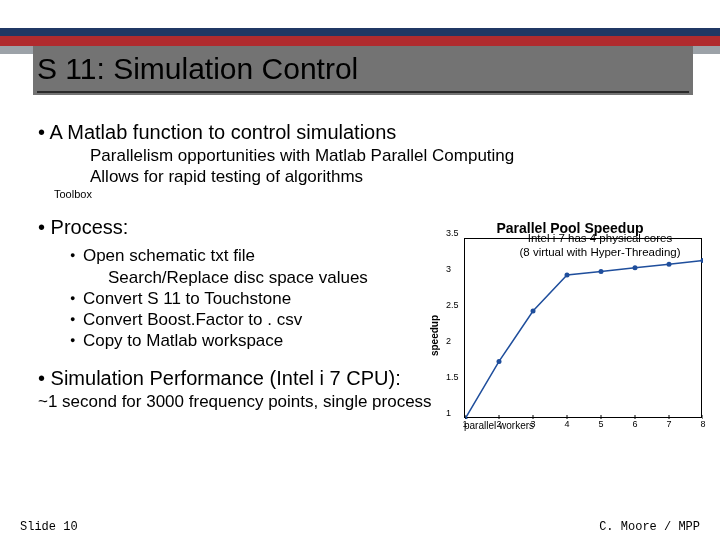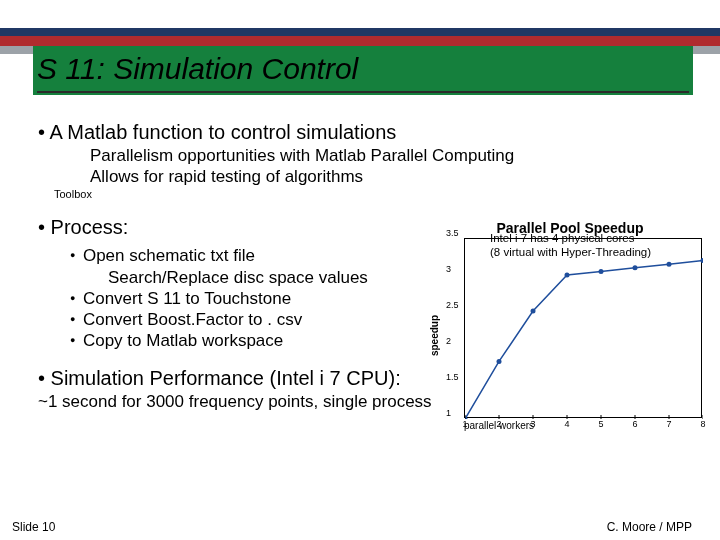--- a/index.html
+++ b/index.html
@@ -2,46 +2,46 @@
 <html><head>
 <meta charset="utf-8">
 <style>
   * { box-sizing: border-box; margin: 0; padding: 0; }
   html, body { width: 720px; height: 540px; background: #fff; font-family: Verdana, Geneva, sans-serif; color: #000; overflow: hidden; }
   .slide { position: relative; width: 720px; height: 540px; }
   .banner { position: absolute; top: 28px; left: 0; width: 720px; height: 26px; }
   .banner .b1 { position: absolute; top: 0; left: 0; width: 100%; height: 8px; background: #203864; }
   .banner .b2 { position: absolute; top: 8px; left: 0; width: 100%; height: 10px; background: #b02b2e; }
   .banner .b3 { position: absolute; top: 18px; left: 0; width: 100%; height: 8px; background: #9ca2a8; }
-  .title-wrap { position: absolute; top: 46px; left: 33px; width: 660px; background: #15803d; padding: 6px 4px 2px 4px; font-style: italic; }
+  .title-wrap { position: absolute; top: 46px; left: 33px; width: 660px; background: #737373; padding: 6px 4px 2px 4px; }
   .title { font-size: 30px; font-weight: 400; color: #000; line-height: 1.1; border-bottom: 2px solid #2b2b2b; padding-bottom: 6px; }
   .content { position: absolute; top: 118px; left: 38px; width: 648px; font-size: 17px; line-height: 1.25; }
   .l1 { font-size: 20px; margin-top: 2px; }
   .l1::before { content: "• "; }
   .l1b { font-size: 20px; margin-top: 14px; }
   .l1b::before { content: "• "; }
   .l2 { font-size: 17px; margin-left: 52px; }
   .l2cont { font-size: 11px; margin-left: 16px; }
   .process-items { margin-top: 5px; }
   .pi { font-size: 17px; margin-left: 32px; text-indent: -16px; padding-left: 16px; }
   .pi::before { content: "● "; font-size: 9px; position: relative; top: -3px; margin-right: 5px; }
   .pi-sub { font-size: 17px; margin-left: 70px; }
   .perf-lines { font-size: 17px; margin-top: 0; }
-  .footer { position: absolute; bottom: 6px; left: 12px; width: 680px; font-size: 12px; color: #000; }
+  .footer { position: absolute; bottom: 6px; left: 20px; width: 680px; font-size: 12px; color: #000; font-family: Liberation Mono, monospace; }
   .footer .right { position: absolute; right: 0; bottom: 0; }
   
   .chart-wrap { position: absolute; top: 220px; left: 436px; width: 268px; height: 220px; font-size: 9px; }
   .chart-title { text-align: center; font-size: 14px; font-weight: bold; margin-bottom: 2px; }
   .plot-box { position: relative; width: 238px; height: 180px; border: 1px solid #000; margin-left: 28px; background: #fff; }
   .ylabel { position: absolute; left: -2px; top: 50%; transform: rotate(-90deg) translateX(-50%); transform-origin: left center; font-size: 10px; font-weight: bold; white-space: nowrap; }
   .xlabel { text-align: left; font-size: 10px; margin-left: 28px; margin-top: 2px; }
   .tick-y { position: absolute; left: 10px; font-size: 9px; }
   .tick-x { position: absolute; bottom: -12px; font-size: 9px; width: 20px; text-align: center; }
   .dataline { position: absolute; left: 0; top: 0; }
-  .chart-note { position: absolute; top: 232px; left: 490px; width: 220px; font-size: 11.5px; line-height: 1.2; z-index: 5; }
+  .chart-note { position: absolute; top: 232px; left: 490px; width: 220px; font-size: 11.5px; line-height: 1.2; z-index: 5; text-align: center; }
 </style>
 </head>
 <body>
 <div class="slide">
 
 <div class="banner">
   <div class="b1"></div>
       <div class="b2"></div>
       <div class="b3"></div>
 </div>

